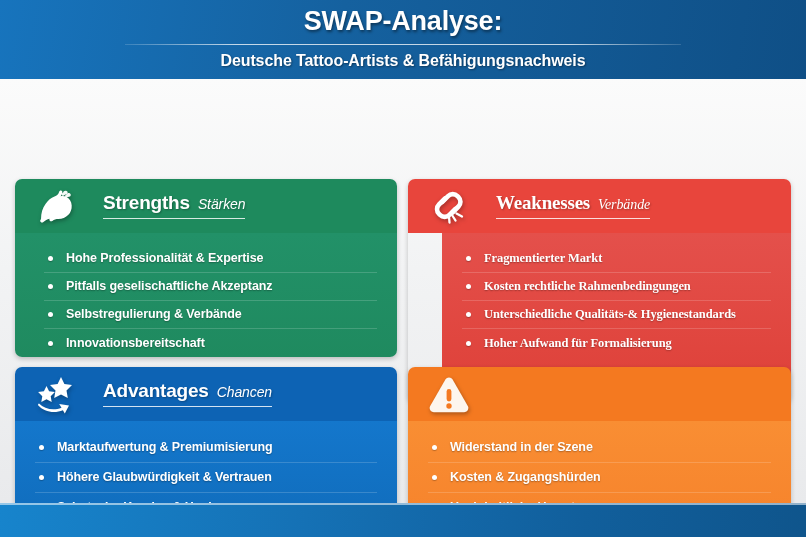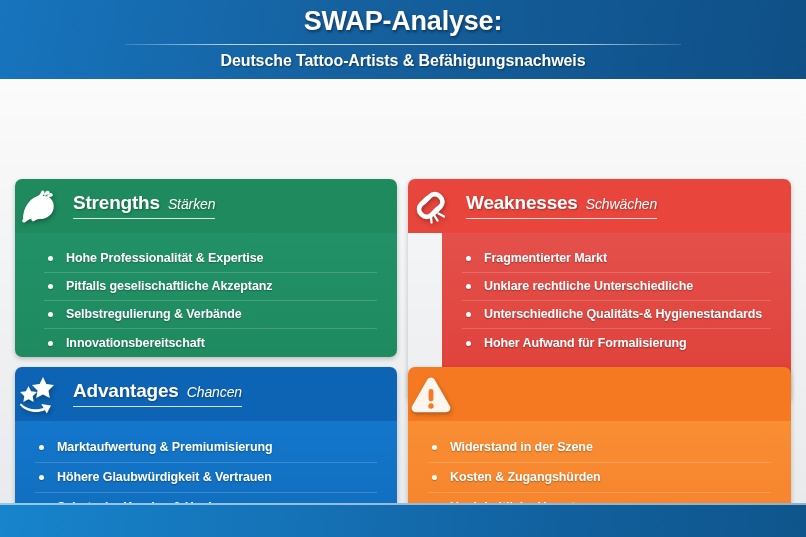--- a/index.html
+++ b/index.html
@@ -75,21 +75,21 @@
   }
 
   
   .card {
     position: absolute;
     border-radius: 7px;
     overflow: hidden;
     box-shadow: 0 2px 5px rgba(0,0,0,0.22);
   }
   .card.strengths  { left: 15px;  top: 100px; width: 382px; height: 178px; }
-  .card.weaknesses { left: 408px; top: 100px; width: 383px; height: 223px; }
+  .card.weaknesses { left: 408px; top: 100px; width: 383px; height: 223px; font-family: Liberation Serif, serif; }
   .card.advantages { left: 15px;  top: 288px; width: 382px; height: 186px; }
   .card.pitfalls   { left: 408px; top: 288px; width: 383px; height: 186px; }
 
   
   .card.strengths  .card-head { background: #1e8a5d; }
   .card.strengths  .card-body { background: #229168; padding-left: 29px; }
   .card.weaknesses .card-head { background: #e8453c; }
   .card.weaknesses .card-body { background: #e4504b; margin-left: 34px; }
   .card.advantages .card-head { background: #0d63b4; }
   .card.advantages .card-body { background: #1477cc; }
@@ -99,21 +99,22 @@
   .card.strengths  .card-body { background: linear-gradient(180deg,#229168 0%,#1f8a5f 100%); }
   .card.weaknesses .card-body { background: linear-gradient(180deg,#e4504b 0%,#de4038 100%); }
   .card.advantages .card-body { background: linear-gradient(180deg,#1477cc 0%,#0f6ab8 100%); }
   .card.pitfalls   .card-body { background: linear-gradient(180deg,#f98e33 0%,#f5802a 100%); }
 
   .card-head {
     position: relative;
     height: 54px;
     display: flex;
     align-items: center;
-    padding-left: 0;
+    padding-left: 18px;
+    gap: 12px;
   }
 
   .card-icon {
     width: 46px; height: 44px;
     flex: 0 0 46px;
     display: flex;
     align-items: center;
     justify-content: center;
     filter: drop-shadow(1px 2px 2px rgba(0,0,0,0.3));
   }
@@ -238,29 +239,29 @@
           <g stroke="#ffffff" stroke-width="2.3" stroke-linecap="round">
             <path d="M26 30 L29.5 35.5"></path>
             <path d="M30.5 28.5 L36 31.5"></path>
             <path d="M23 31.5 L23.5 37.5"></path>
           </g>
         </svg>
       </span>
       <div class="card-titles">
         <div class="title-row">
           <span class="title-en">Weaknesses</span>
-          <span class="title-de">Schwächen</span>
+          <span class="title-de">Verbände</span>
         </div>
         <div class="title-underline"></div>
       </div>
     </div>
     <div class="card-body">
       <ul class="bullet-list">
         <li class="bullet-item">Fragmentierter Markt</li>
-        <li class="bullet-item">Unklare rechtliche Unterschiedliche</li>
+        <li class="bullet-item">Kosten rechtliche Rahmenbedingungen</li>
         <li class="bullet-item">Unterschiedliche Qualitäts-&amp; Hygienestandards</li>
         <li class="bullet-item">Hoher Aufwand für Formalisierung</li>
       </ul>
     </div>
   </div>
 
   <div class="card advantages">
     <div class="card-head">
       <span class="card-icon">
         <svg width="46" height="42" viewBox="0 0 46 42">

